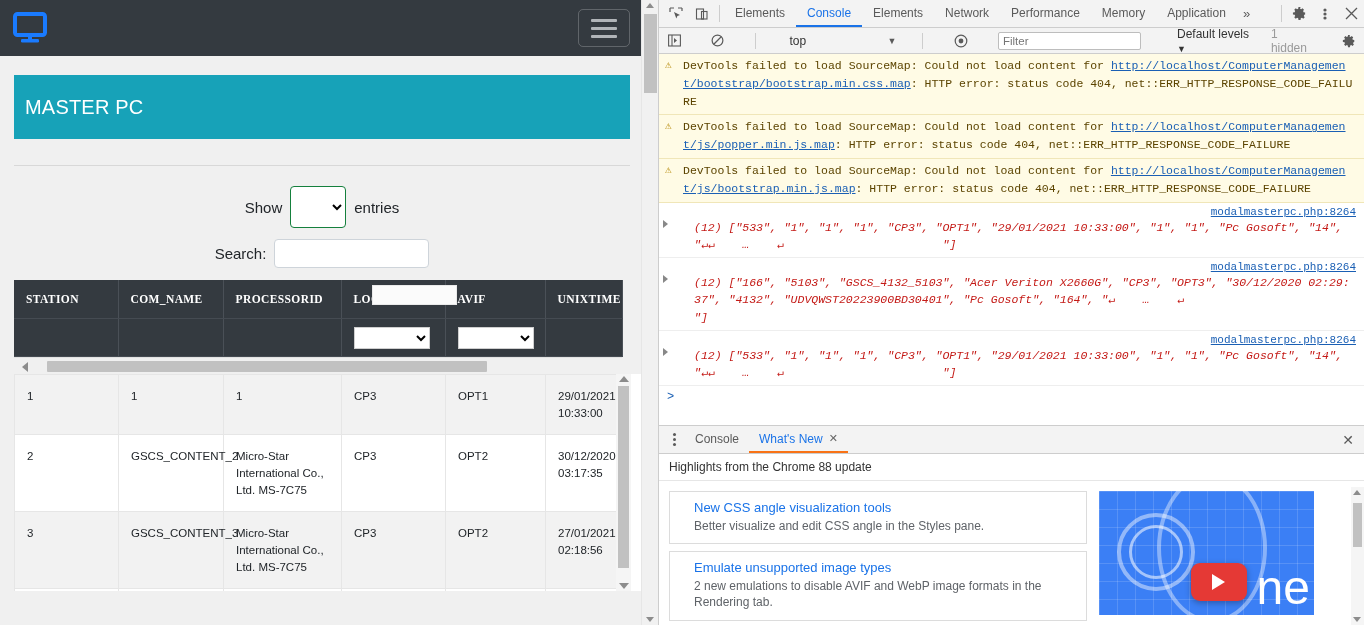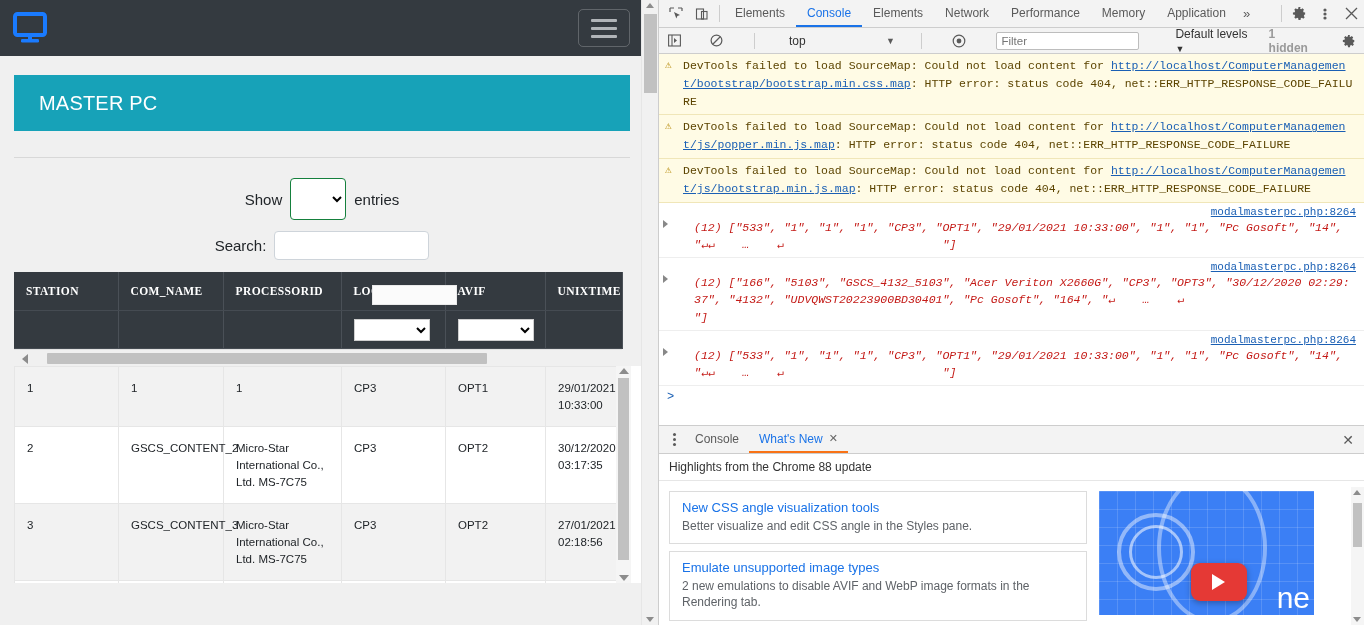--- a/index.html
+++ b/index.html
@@ -43,23 +43,23 @@
   .navbar-toggler span {
     display: block; width: 26px; height: 3px;
     background: #b0b4b8; border-radius: 1px;
   }
 
   .container { padding: 0 14px; width: 644px; }
   .card-header {
     margin-top: 19px;
     background: #17a2b8;
     color: #fff;
-    height: 56px;
+    height: 64px;
     display: flex; align-items: center;
-    padding-left: 25px;
+    padding-left: 11px;
     font-size: 20px;
     letter-spacing: .2px;
   }
   .hr { border: 0; border-top: 1px solid #d8d8d8; margin: 26px 0 0 0; }
 
   .btn-add {
     margin-top: 18px;
     display: inline-flex; align-items: center; gap: 7px;
     background: #28a745; color: #fff;
     border: none; border-radius: 4px;
@@ -233,21 +233,21 @@
     width: 130px; padding-left: 8px; cursor: pointer;
   }
   .ctx-select .lbl { flex: 1; color:#333; }
   .filter-input {
     width: 143px; height: 18px; font-size: 11.5px;
     border: 1px solid #bdbdbd; border-radius: 2px;
     padding: 0 4px; margin-left: 6px;
     font-family: "Liberation Sans", sans-serif; color:#333;
   }
   .levels { margin-left: 16px; cursor: pointer; color:#333; }
-  .hidden-count { color: #9a9a9a; margin-left: auto; padding-right: 6px; font-weight: bold; }
+  .hidden-count { color: #9a9a9a; margin-left: auto; padding-right: 6px; }
   .barsep { width:1px; height:16px; background:#cdcdcd; margin:0 6px; }
 
   .console-body {
     flex: 1 1 auto; overflow: hidden; background: #fff;
     font-family: "Liberation Mono", monospace;
     font-size: 11.5px;
   }
   .warn-row {
     background: #fffbe5;
     border-bottom: 1px solid #f0e6b8;
@@ -291,39 +291,39 @@
   }
   .kebab { width: 22px; display: flex; align-items:center; justify-content:center; cursor:pointer;}
   .kebab i { width:3px; height:3px; background:#5a5a5a; border-radius:50%; display:block; box-shadow:0 -5px 0 #5a5a5a, 0 5px 0 #5a5a5a;}
   .dtab { display:flex; align-items:center; padding:0 10px; font-size:12px; color:#5a5a5a; cursor:pointer; border-bottom:2px solid transparent; gap:6px;}
   .dtab.active { color:#1a73e8; border-bottom:2px solid #f97316; }
   .dtab .x { font-size: 11px; color:#666; }
   .drawer-close { margin-left:auto; display:flex;align-items:center; padding:0 10px; font-size:14px; color:#5a5a5a; cursor:pointer;}
   .wn-sub { padding: 6px 10px; font-size: 12px; color: #333; border-bottom:1px solid #e6e6e6;}
   .wn-body { flex:1; display:flex; padding: 10px 10px 0 10px; gap: 12px; overflow:hidden; position:relative;}
   .wn-list { width: 418px; }
-  .wn-card { border: 1px solid #dcdcdc; padding: 8px 10px 9px 12px; margin-bottom: 7px; }
+  .wn-card { border: 1px solid #dcdcdc; padding: 8px 10px 9px 24px; margin-bottom: 7px; }
   .wn-title { color: #1a73e8; font-size: 13px; margin-bottom: 3px; }
   .wn-desc { color: #5f6368; font-size: 12px; line-height: 1.35; }
   .wn-media { width: 215px; }
   .thumb-img {
     width: 215px; height: 124px; position: relative; overflow: hidden;
     background: #3b7ff5;
   }
   .thumb-img .grid {
     position: absolute; inset: 0;
     background-image:
       linear-gradient(to right, rgba(255,255,255,.14) 1px, transparent 1px),
       linear-gradient(to bottom, rgba(255,255,255,.14) 1px, transparent 1px);
     background-size: 18px 18px;
   }
   .thumb-img .c1 { position:absolute; left:18px; top:22px; width:78px; height:78px; border:4px solid rgba(255,255,255,.45); border-radius:50%;}
   .thumb-img .c2 { position:absolute; left:30px; top:34px; width:54px; height:54px; border:3px solid rgba(255,255,255,.55); border-radius:50%;}
   .thumb-img .c3 { position:absolute; left:58px; top:-18px; width:110px; height:150px; border:4px solid rgba(255,255,255,.4); border-radius:50%;}
-  .thumb-img .ne { position:absolute; right:4px; bottom:0px; color:#fff; font-size:30px; font-family:"Liberation Sans", sans-serif;}
+  .thumb-img .ne { position:absolute; right:4px; bottom:0px; color:#fff; font-size:48px; font-family:"Liberation Sans", sans-serif;}
   .yt {
     position:absolute; left:92px; top:72px; width:56px; height:38px;
     background:#e53935; border-radius:9px; box-shadow:0 2px 6px rgba(0,0,0,.3);
   }
   .yt:after {
     content:""; position:absolute; left:21px; top:11px;
     border-top:8px solid transparent; border-bottom:8px solid transparent;
     border-left:13px solid #fff;
   }
   .wn-scroll { position:absolute; right:0; top:6px; width:13px; bottom:0; background:#f5f5f5;}

